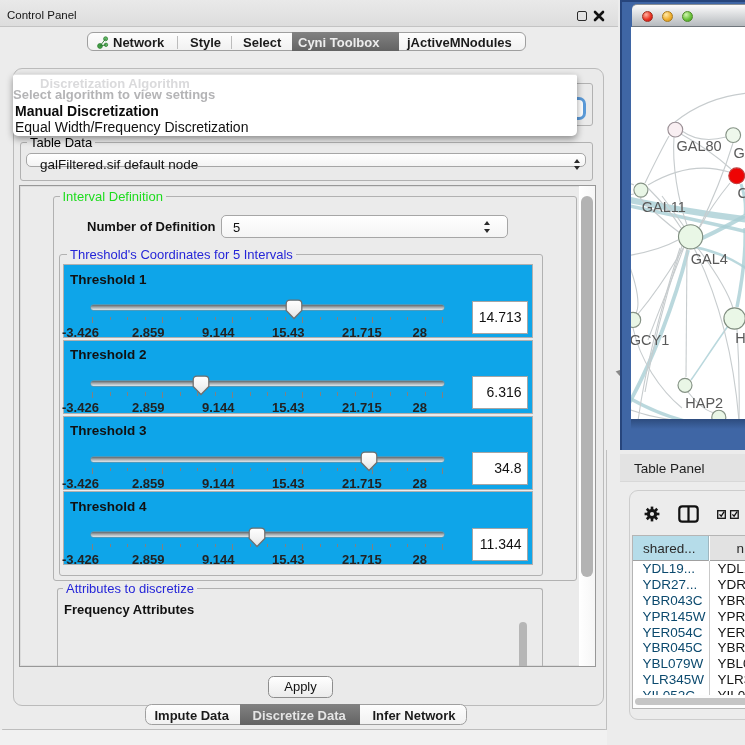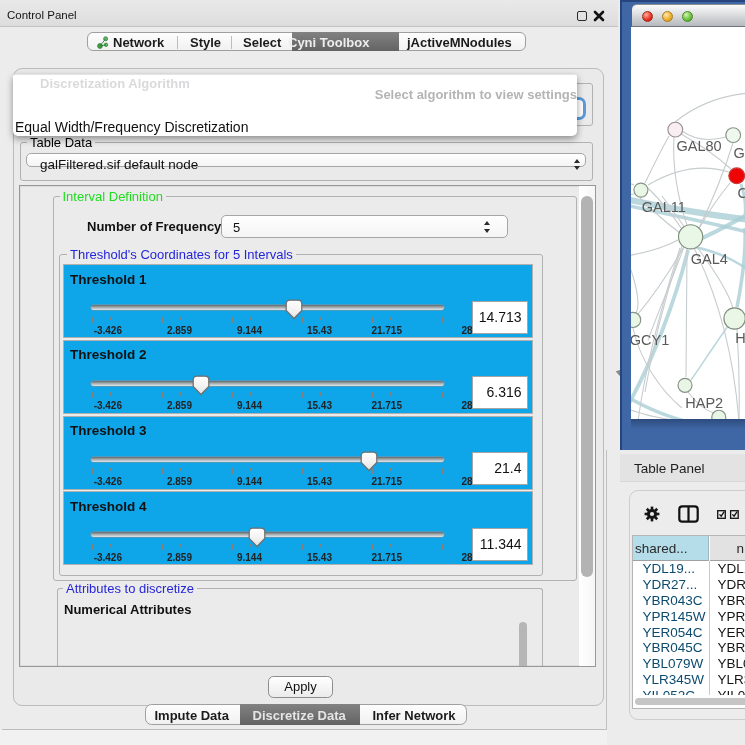--- a/index.html
+++ b/index.html
@@ -9,30 +9,30 @@
 .grp{border:1px solid #b1b1b1;border-radius:3px}
 .gt{position:absolute;top:-7px;font-size:13px;line-height:14px;background:#eaeaea;padding:0 3px;white-space:nowrap}
 .combo{background:linear-gradient(#fff,#f4f4f4);border:1px solid #a6a6a6;border-radius:5px;font-size:13px;color:#111}
 .tri-u{width:0;height:0;border-left:3.5px solid transparent;border-right:3.5px solid transparent;border-bottom:4.5px solid #2a2a2a}
 .tri-d{width:0;height:0;border-left:3.5px solid transparent;border-right:3.5px solid transparent;border-top:4.5px solid #2a2a2a}
 .tb{width:470px;height:74px;border:1px solid #b0b0b0;background:#0ea5e9;position:absolute;left:63px}
 .tb .tl{position:absolute;left:6px;top:6.5px;font-size:13.5px;font-weight:bold;color:#111}
 .trk{position:absolute;left:27px;top:40px;width:353px;height:5px;border-radius:2.5px;background:linear-gradient(#63696d,#aeb6ba 55%,#dfe5e8);box-shadow:0 0 0 .5px #8a8f92}
 .tmin{position:absolute;left:27.5px;top:51.5px;width:354px;height:3.4px;background:repeating-linear-gradient(90deg,#818181 0,#818181 1px,transparent 1px,transparent 17.525px)}
 .tmaj{position:absolute;left:27.5px;top:51.5px;width:354px;height:6.2px;background:repeating-linear-gradient(90deg,#818181 0,#818181 1px,transparent 1px,transparent 70.1px)}
-.tb i{position:absolute;top:59.5px;width:60px;margin-left:-30px;text-align:right;font-style:normal;font-weight:bold;font-size:10px;color:#222}
+.tb i{position:absolute;top:59.5px;width:60px;margin-left:-30px;text-align:left;font-style:normal;font-weight:bold;font-size:13px;color:#222}
 .vb{position:absolute;left:408px;top:35.5px;width:55.5px;height:33px;background:#fff;border:1px solid #a5a5a5;font-size:14px;color:#111;text-align:right;line-height:31px;padding-right:5px}
 .th{position:absolute;top:33.5px;width:18px;height:21px}
 .tabbar{background:linear-gradient(#fdfdfd,#f1f1f1);border:1px solid #9f9f9f;font-size:13px;font-weight:bold;color:#1b1b1b}
 .seltab{background:linear-gradient(#828282,#636363);color:#ededed;text-align:center;position:absolute}
 .tabtxt{position:absolute;white-space:nowrap}
 .sep{position:absolute;top:3px;width:1px;height:13px;background:#bcbcbc}
 #pop{left:13px;top:74px;width:564px;height:61.5px;background:#fff;border-top:1px solid #e4e4e4;border-radius:2px 2px 5px 5px;box-shadow:0 3px 7px rgba(0,0,0,.4)}
 #pop .ghost{position:absolute;left:27px;top:74.5px;font-size:13px;font-weight:bold;color:#dadadc}
-#pop .sel{position:absolute;left:0;right:0;top:86px;text-align:right;font-size:13px;font-weight:bold;color:#b4b4b6}
+#pop .sel{position:absolute;left:0;right:0;top:86px;text-align:left;font-size:13px;font-weight:bold;color:#b4b4b6}
 #pop .it1{position:absolute;left:2px;top:101.5px;font-size:14px;font-weight:bold;color:#0c0c0c}
 #pop .it2{position:absolute;left:2px;top:118px;font-size:14px;color:#101010}
 #pop>*{transform:translateY(-74px)}
 .lrow{font-size:13px;color:#161616;line-height:17.5px;padding-top:3px}
 .light{position:absolute;top:11px;width:11px;height:11px;border-radius:50%}
 </style></head><body>
 <div id="ttl" class="a">
     <span class="t">Control Panel</span>
  <div class="a" style="left:577px;top:10.5px;width:10px;height:10px;border:1.8px solid #2a2a2a;border-radius:2px"></div>
  <svg class="a" style="left:593px;top:10px" width="12" height="12">
@@ -55,21 +55,21 @@
       <circle cx="3" cy="10" r="2.4" fill="#43a047" stroke="#2e7d32" stroke-width=".8"></circle>
       <circle cx="8.6" cy="2.8" r="2" fill="#66bb6a" stroke="#2e7d32" stroke-width=".8"></circle>
       <circle cx="9" cy="8.8" r="1.7" fill="#66bb6a" stroke="#2e7d32" stroke-width=".8"></circle>
       <path d="M3,10 L8.6,2.8 M3,10 L9,8.8" stroke="#2e7d32" stroke-width=".9"></path>
     </svg>
  <span class="tabtxt" style="left:25px;top:2px">Network</span>
  <div class="sep" style="left:89px"></div>
  <span class="tabtxt" style="left:102px;top:2px">Style</span>
  <div class="sep" style="left:143px"></div>
  <span class="tabtxt" style="left:155px;top:2px">Select</span>
- <span class="tabtxt" style="left:200px;top:2px;color:#ededed">Cyni Toolbox</span>
+ <span class="tabtxt" style="left:210px;top:2px;color:#ededed">Cyni Toolbox</span>
  <span class="tabtxt" style="left:319px;top:2px">jActiveMNodules</span>
 </div>
 
 <div class="a" style="left:13px;top:68px;width:591px;height:638px;background:#eaeaea;border:1.5px solid #bbb;border-radius:9px"></div>
 
 <div class="a grp" style="left:20px;top:83px;width:573px;height:43px"></div>
 
 <div class="a" style="left:566px;top:97px;width:20px;height:22.5px;border:3px solid #5b9ad8;border-radius:7px;background:#fff"></div>
 
 <div class="a grp" style="left:20px;top:142px;width:573px;height:39px">
@@ -80,21 +80,21 @@
   <div class="tri-d a" style="left:547px;top:12px"></div>
  </div>
 </div>
 
 <div class="a" style="left:18.5px;top:184.5px;width:577.5px;height:482.5px;border:1px solid #989898;box-shadow:inset 0 0 0 1px #dcdcdc;background:#ebebeb;overflow:hidden">
 <div class="a" style="left:-19.5px;top:-185.5px;width:745px;height:745px">
 
  <div class="a grp" style="left:52.5px;top:196px;width:524px;height:385px">
   <span class="gt" style="left:6px;background:#ebebeb;color:#1edc1e">Interval Definition</span>
  </div>
- <b class="a" style="left:87px;top:219px;font-size:13px;color:#111">Number of Frequency</b>
+ <b class="a" style="left:87px;top:219px;font-size:13px;color:#111">Number of Definition</b>
  <div class="combo a" style="left:221px;top:215px;width:287px;height:23px">
   <span class="a" style="left:11px;top:4px">5</span>
   <div class="tri-u a" style="left:262px;top:5px"></div>
   <div class="tri-d a" style="left:262px;top:13px"></div>
  </div>
 
  <div class="a grp" style="left:59px;top:254px;width:484px;height:322px">
   <span class="gt" style="left:7px;background:#ebebeb;color:#2525d8">Threshold's Coordinates for 5 Intervals</span>
  </div>
  <div class="tb" style="top:264px">
@@ -136,21 +136,21 @@
         <div class="tmaj"></div>
   <i style="left:28px">-3.426</i>
         <i style="left:98px">2.859</i>
         <i style="left:168px">9.144</i>
         <i style="left:238px">15.43</i>
         <i style="left:308px">21.715</i>
         <i style="left:378.5px">28</i>
   <svg class="th" style="left:296px;top:34.3px" width="18" height="21" viewBox="0 0 18 21">
           <path d="M1.2,5 Q1.2,1.2 5,1.2 L13,1.2 Q16.8,1.2 16.8,5 L16.8,11.5 L9,19.5 L1.2,11.5 Z" fill="url(#tg)" stroke="#6f6f6f" stroke-width="1.25"></path>
         </svg>
-  <div class="vb">21.4</div>
+  <div class="vb">34.8</div>
       </div>
  <div class="tb" style="top:491.4px">
         <b class="tl">Threshold 4</b>
   <div class="trk"></div>
         <div class="tmin"></div>
         <div class="tmaj"></div>
   <i style="left:28px">-3.426</i>
         <i style="left:98px">2.859</i>
         <i style="left:168px">9.144</i>
         <i style="left:238px">15.43</i>
@@ -158,21 +158,21 @@
         <i style="left:378.5px">28</i>
   <svg class="th" style="left:183.7px;top:34.3px" width="18" height="21" viewBox="0 0 18 21">
           <path d="M1.2,5 Q1.2,1.2 5,1.2 L13,1.2 Q16.8,1.2 16.8,5 L16.8,11.5 L9,19.5 L1.2,11.5 Z" fill="url(#tg)" stroke="#6f6f6f" stroke-width="1.25"></path>
         </svg>
   <div class="vb">11.344</div>
       </div>
 
  <div class="a grp" style="left:57px;top:588px;width:486px;height:100px;border-bottom:none">
   <span class="gt" style="left:5px;background:#ebebeb;color:#2525d8">Attributes to discretize</span>
  </div>
- <b class="a" style="left:64px;top:602px;font-size:13px;color:#111">Numerical Attributes</b>
+ <b class="a" style="left:64px;top:602px;font-size:13px;color:#111">Frequency Attributes</b>
  <div class="a" style="left:518.8px;top:622px;width:8.7px;height:44px;background:#b6b6b6;border-radius:4.5px 4.5px 0 0"></div>
 
  <div class="a" style="left:578.5px;top:186px;width:16.5px;height:480px;background:linear-gradient(90deg,#fff,#f6f6f6)"></div>
  <div class="a" style="left:581px;top:196px;width:12px;height:381px;background:#b3b3b3;border-radius:6px"></div>
 </div>
 </div>
 
 <div class="a" style="left:268px;top:676px;width:65px;height:22px;background:linear-gradient(#fff,#ebebeb);border:1px solid #8d8d8d;border-radius:5.5px;font-size:13px;color:#111;text-align:center;line-height:20px">Apply</div>
 
 <div class="a tabbar" style="left:144.5px;top:704px;width:322px;height:20.5px;border-radius:6.5px">
@@ -182,20 +182,21 @@
  <span class="tabtxt" style="left:227px;top:2.5px">Infer Network</span>
 </div>
 
 <div class="a" style="left:605.5px;top:450px;width:1.5px;height:280px;background:#c0c0c0"></div>
 <div class="a" style="left:2px;top:728.5px;width:604px;height:1.5px;background:#bdbdbd;border-radius:2px"></div>
 <div class="a" style="left:0;top:730px;width:607px;height:15px;background:#f1f1f1"></div>
 
 <div class="a" id="pop">
  <span class="ghost">Discretization Algorithm</span>
  <span class="sel">Select algorithm to view settings</span>
+ <span class="it1">Manual Discretization</span>
  <span class="it2">Equal Width/Frequency Discretization</span>
 </div>
 
 <svg class="a" style="left:614.5px;top:369px" width="8" height="9">
     <path d="M6.2,1 L1.2,2.6 L4.8,6.6 Z" fill="#8a8a8a" stroke="#6a6a6a" stroke-width=".5"></path>
   </svg>
 
 <div class="a" style="left:620px;top:0;width:125px;height:450px;background:#3f66a5">
  <div class="a" style="left:0;top:0;width:125px;height:2px;background:#27457c"></div>
  <div class="a" style="left:0;top:0;width:1.5px;height:450px;background:#27457c"></div>
@@ -289,20 +290,20 @@
 <svg class="a" style="left:716.5px;top:509.5px" width="23" height="10" viewBox="0 0 23 10">
     <g fill="none" stroke="#111" stroke-width="1.3">
       <rect x="0.7" y="0.7" width="7.6" height="7.6"></rect>
       <rect x="13.6" y="0.7" width="7.6" height="7.6"></rect>
       <path d="M2.5,4.4 L4.2,6.2 L7.2,1.6"></path>
       <path d="M15.4,4.4 L17.1,6.2 L20.1,1.6"></path>
     </g>
   </svg>
 
 <div class="a" style="left:632px;top:534.5px;width:113px;height:174px;border-left:1px solid #b5b5b5;border-top:1px solid #b5b5b5;border-bottom:1px solid #b5b5b5;background:#fff;overflow:hidden">
- <div class="a" style="left:0;top:0;width:75.5px;height:25px;background:#b5dce9;border-right:1px solid #9fb7c0;border-bottom:1px solid #a0a0a0;text-align:right;padding-right:20px;font-size:13.5px;color:#2a2a2a;line-height:25px">shared...</div>
+ <div class="a" style="left:0;top:0;width:75.5px;height:25px;background:#b5dce9;border-right:1px solid #9fb7c0;border-bottom:1px solid #a0a0a0;text-align:right;padding-right:12px;font-size:13.5px;color:#2a2a2a;line-height:25px">shared...</div>
  <div class="a" style="left:76.5px;top:0;width:40px;height:25px;background:#e2e2e2;border-bottom:1px solid #a0a0a0;font-size:13.5px;color:#2a2a2a;line-height:25px;padding-left:27px">n</div>
  <div class="a" style="left:75.7px;top:25px;width:1px;height:134px;background:#c9c9c9"></div>
  <div class="a" style="left:9.5px;top:25.7px;font-size:13.5px;color:#0c4a6e;line-height:15.85px">YDL19...<br>YDR27...<br>YBR043C<br>YPR145W<br>YER054C<br>YBR045C<br>YBL079W<br>YLR345W<br>YIL052C</div>
  <div class="a" style="left:84.5px;top:25.7px;font-size:13.5px;color:#161616;line-height:15.85px">YDL1<br>YDR2<br>YBR0<br>YPR1<br>YER0<br>YBR0<br>YBL0<br>YLR3<br>YIL0</div>
  <div class="a" style="left:0;top:159px;width:113px;height:15px;background:#fdfdfd"></div>
  <div class="a" style="left:2px;top:162.3px;width:118px;height:7.3px;background:#c5c5c5;border-radius:3.6px"></div>
 </div>
 
 </body></html>

